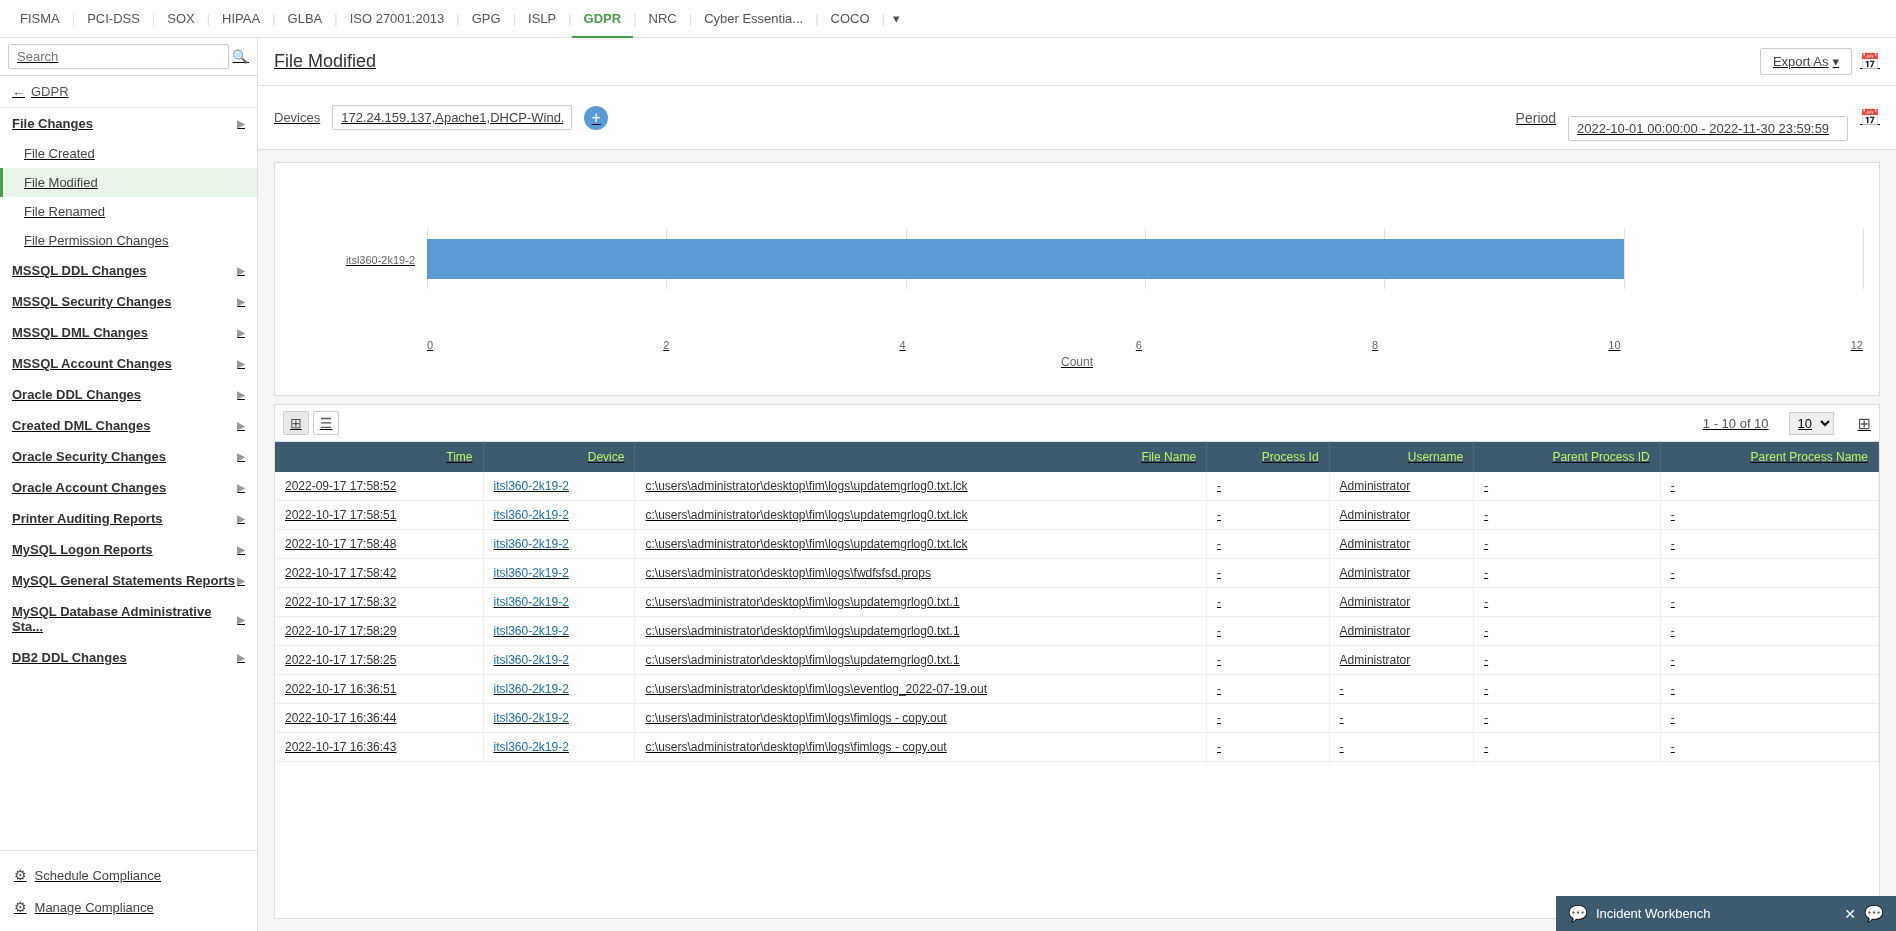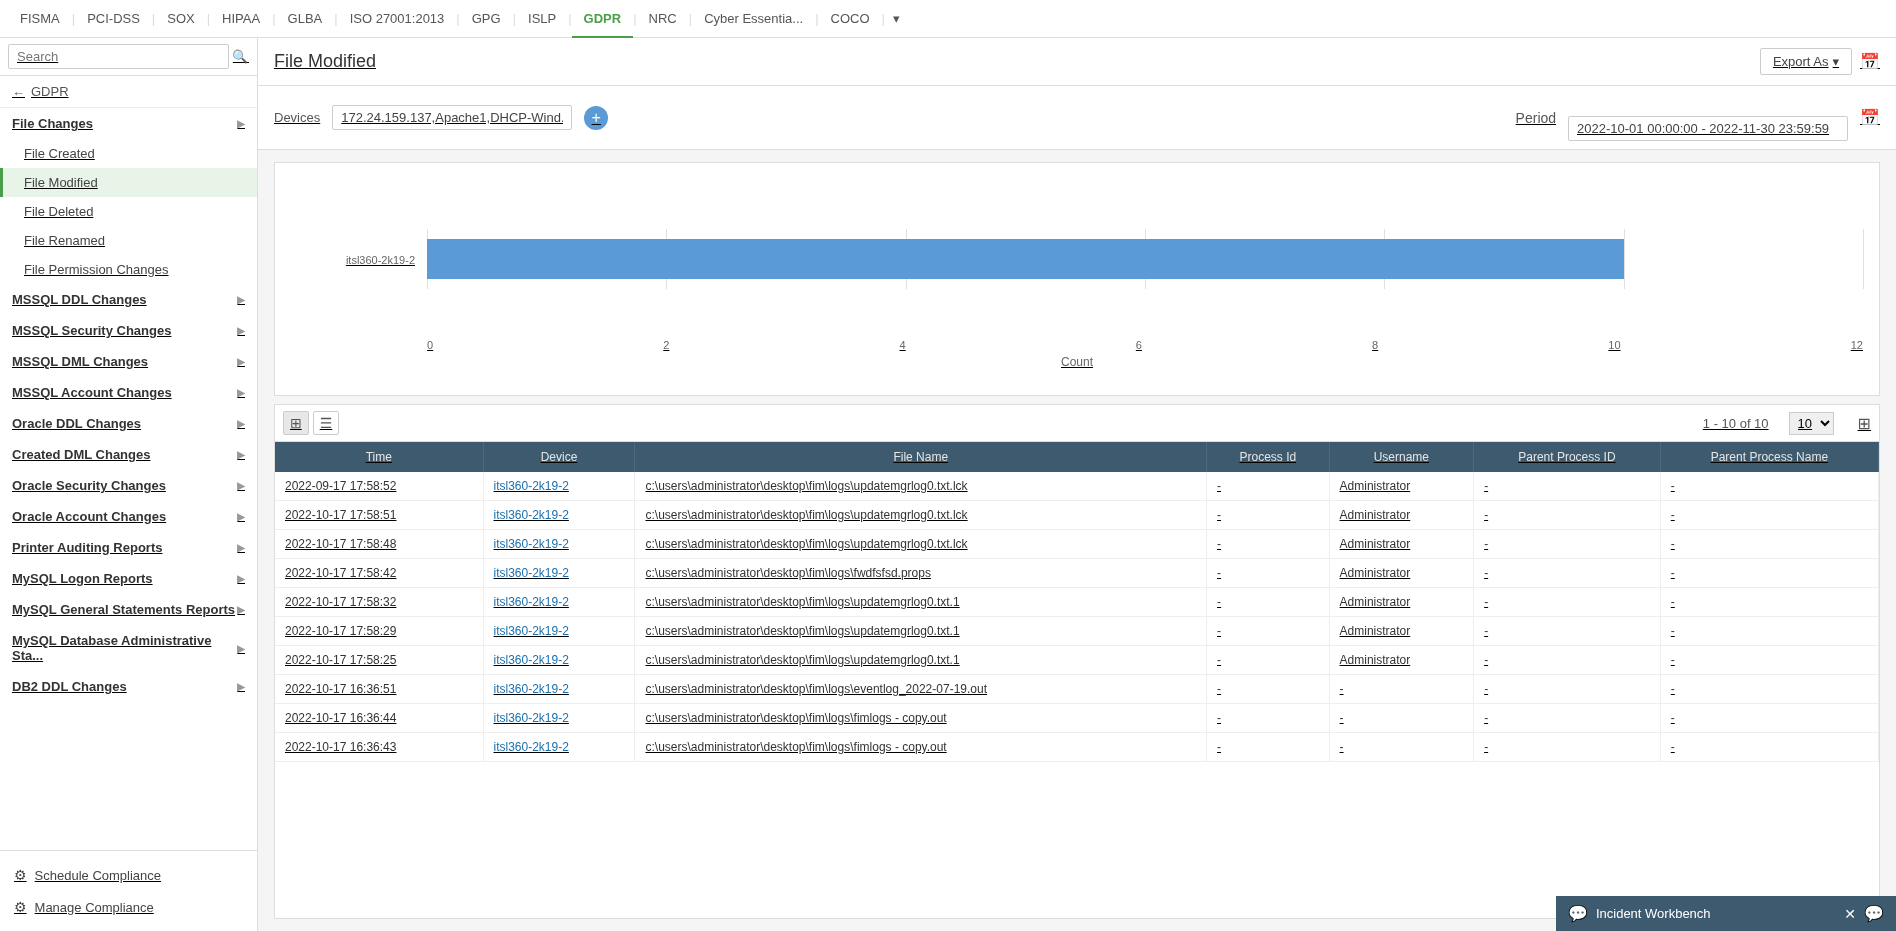--- a/index.html
+++ b/index.html
@@ -113,21 +113,21 @@
       border: 1px solid #ccc; padding: 3px 6px; cursor: pointer; background: #fff;
       color: #555; border-radius: 2px; font-size: 14px;
     }
     .view-icon.active { background: #e8e8e8; }
     .table-pagination { display: flex; align-items: center; gap: 20px; font-size: 13px; color: #555; }
     .page-size-select { border: 1px solid #ccc; padding: 2px 4px; font-size: 13px; }
     .columns-icon { font-size: 16px; cursor: pointer; color: #555; margin-left: 4px; }
 
     .data-table { width: 100%; border-collapse: collapse; font-size: 12px; overflow-y: auto; }
     .data-table thead th {
-      background: #3d5a6e; color: #e5e5e5; padding: 8px 10px; text-align: center;
+      background: #3d5a6e; color: #bef264; padding: 8px 10px; text-align: right;
       font-weight: normal; white-space: nowrap; border-right: 1px solid #4a6a7e;
     }
     .data-table tbody tr { border-bottom: 1px solid #eee; }
     .data-table tbody td { padding: 7px 10px; color: #333; white-space: nowrap; border-right: 1px solid #eee; }
     .device-link { color: #1a6fad; cursor: pointer; text-decoration: none; }
     .table-scroll-wrap { overflow-y: auto; flex: 1; }
 
     
     .incident-bar {
       position: fixed; bottom: 0; right: 0; width: 340px; background: #3d5a6e;
@@ -180,21 +180,20 @@
       <span style="margin-right:6px">←</span>
       <span>GDPR</span>
     </div>
 
     <div class="sidebar-section">
       <span>File Changes</span>
       <span class="chevron">▶</span>
     </div>
     <div class="sidebar-item">File Created</div>
     <div class="sidebar-item active">File Modified</div>
-    <div class="sidebar-item">File Deleted</div>
     <div class="sidebar-item">File Renamed</div>
     <div class="sidebar-item">File Permission Changes</div>
 
     <div class="sidebar-section">
       <span>MSSQL DDL Changes</span>
       <span class="chevron">▶</span>
     </div>
     <div class="sidebar-section">
       <span>MSSQL Security Changes</span>
       <span class="chevron">▶</span>

